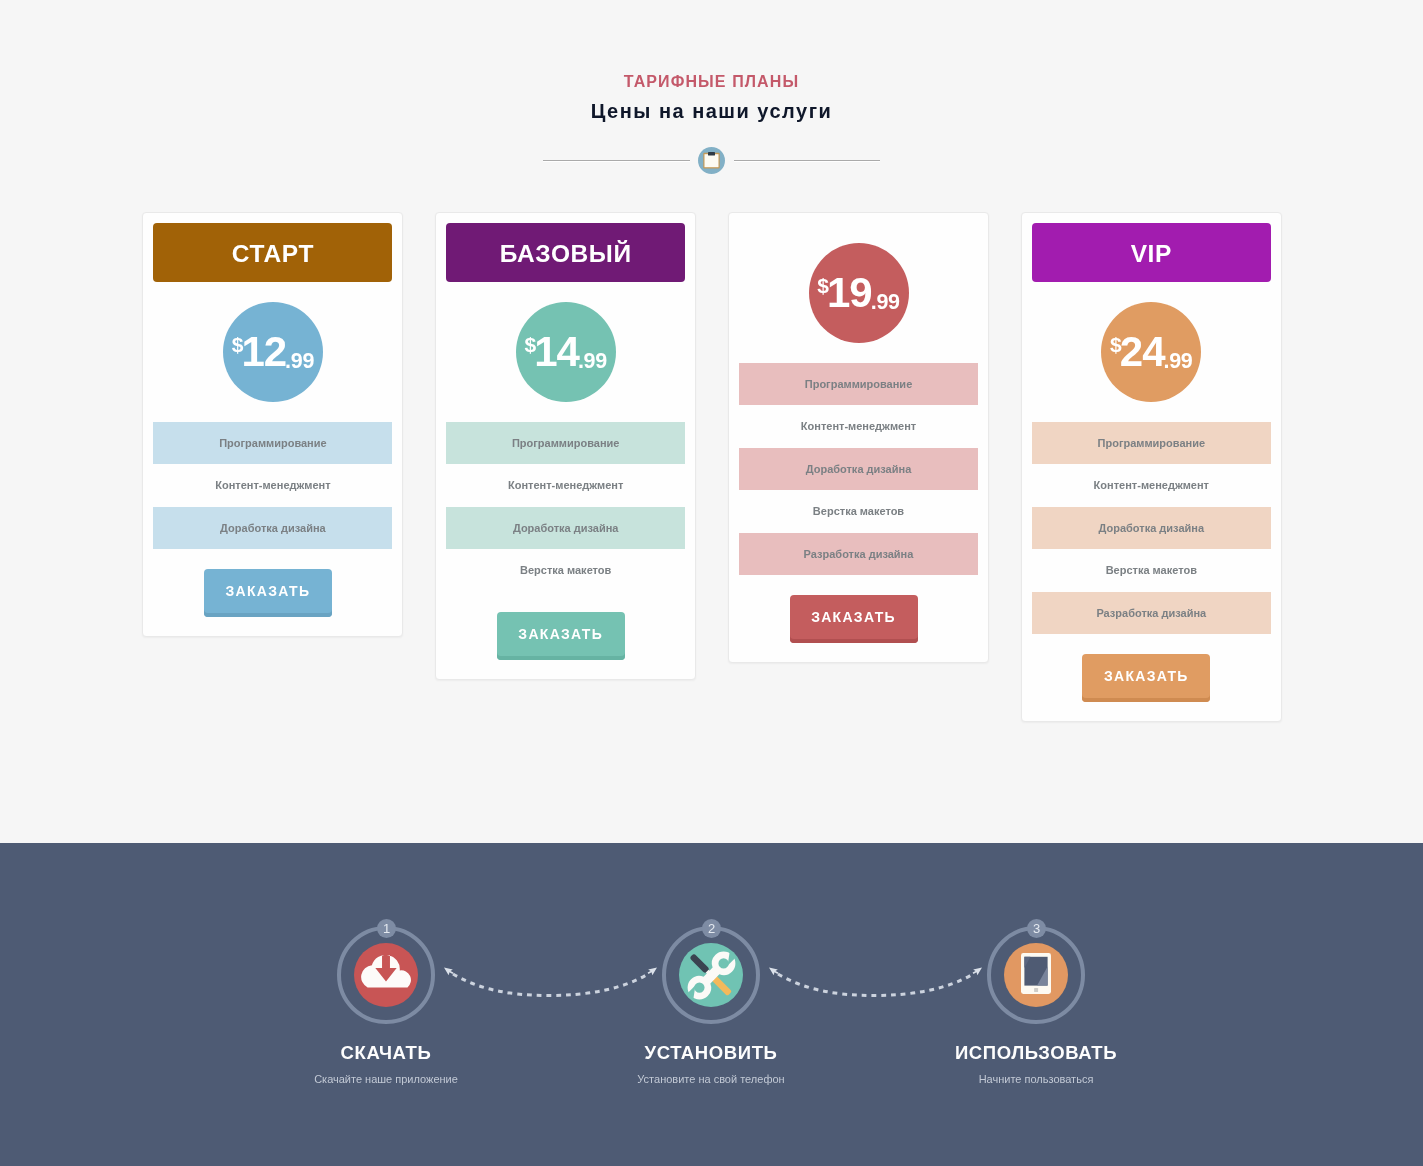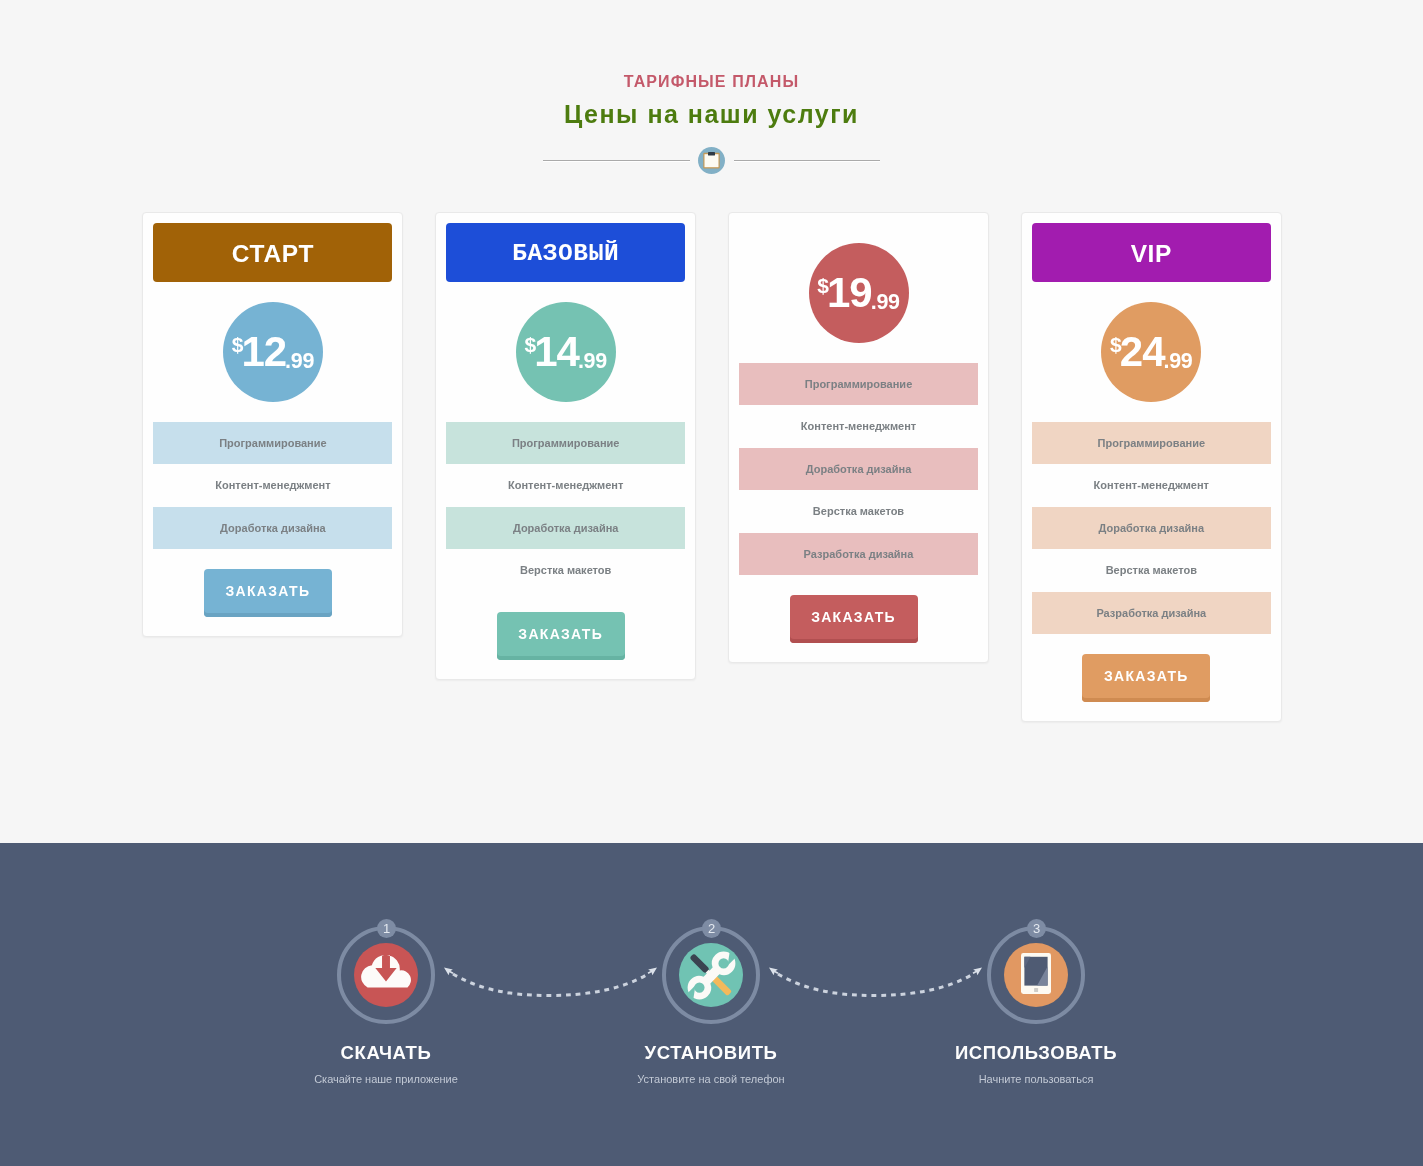--- a/index.html
+++ b/index.html
@@ -15,21 +15,21 @@
 
   
   .head { position:absolute; left:0; top:0; width:1423px; text-align:center; }
   .eyebrow {
     position:absolute; left:0; top:73px; width:100%;
     font-size:16px; font-weight:bold; color:#c4596a;
     letter-spacing:1.1px;
   }
   .h2 {
     position:absolute; left:0; top:100px; width:100%;
-    font-size:25px; font-weight:bold; color:#4d7c0f;
+    font-size:20px; font-weight:bold; color:#0f172a;
     letter-spacing:1.5px;
   }
   .divider { position:absolute; left:0; top:0; width:1423px; height:1px; }
   .divider .line { position:absolute; top:160px; height:2px; border-top:1px solid #aaa; border-bottom:1px solid #fff; }
   .divider .l1 { left:543px; width:147px; }
   .divider .l2 { left:734px; width:146px; }
   .divider .dot {
     position:absolute; left:698px; top:147px; width:27px; height:27px;
     border-radius:50%; background:#82b0c6;
   }
@@ -108,21 +108,21 @@
           <span class="cents">.99</span>
         </div>
         <div class="features">
           <div class="feat" style="background: rgb(198, 223, 236);">Программирование</div>
           <div class="feat">Контент-менеджмент</div>
           <div class="feat" style="background: rgb(198, 223, 236);">Доработка дизайна</div>
         </div>
         <button class="order" style="background: rgb(118, 179, 211); box-shadow: rgb(105, 163, 194) 0px -4px 0px inset;">ЗАКАЗАТЬ</button>
       </div>
       <div class="card" style="left: 435.2px;">
-        <div class="title" style="background: #1d4ed8; font-family: Liberation Mono, monospace;">БАЗОВЫЙ</div>
+        <div class="title" style="background: #701a75;">БАЗОВЫЙ</div>
         <div class="price" style="background: rgb(117, 194, 178);">
           <span class="cur">$</span>
           <span class="amt">14</span>
           <span class="cents">.99</span>
         </div>
         <div class="features">
           <div class="feat" style="background: rgb(199, 227, 220);">Программирование</div>
           <div class="feat">Контент-менеджмент</div>
           <div class="feat" style="background: rgb(199, 227, 220);">Доработка дизайна</div>
           <div class="feat">Верстка макетов</div>

